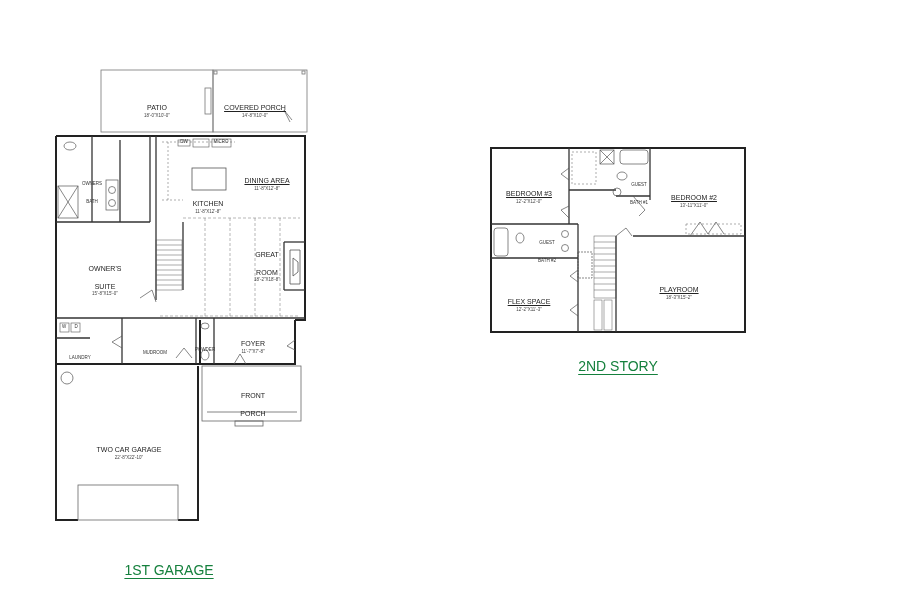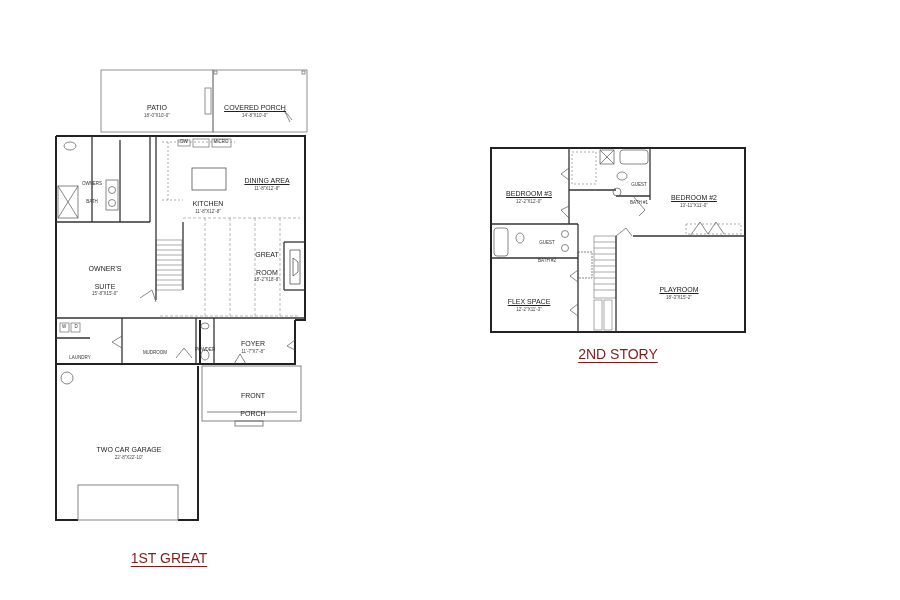--- a/index.html
+++ b/index.html
@@ -3,21 +3,21 @@
 <meta charset="utf-8">
 <style>
   html,body{margin:0;padding:0;background:#ffffff;}
   body{width:900px;height:600px;position:relative;overflow:hidden;font-family:"Liberation Sans",sans-serif;color:#222;}
   svg{position:absolute;left:0;top:0;}
   .lbl{position:absolute;text-align:center;transform:translateX(-50%);line-height:1.1;white-space:nowrap;}
   .room-name{font-size:7px;color:#222;}
   .room-name.u{text-decoration:underline;}
   .room-dim{font-size:4.5px;color:#444;display:block;}
   .small{font-size:4.5px;color:#333;}
-  .story{position:absolute;font-size:14px;color:#7f1d1d;text-decoration:underline;text-underline-offset:3px;transform:translateX(-50%);white-space:nowrap;}
+  .story{position:absolute;font-size:14px;color:#15803d;text-decoration:underline;text-underline-offset:3px;transform:translateX(-50%);white-space:nowrap;margin-top:12px;}
 </style>
 </head>
 <body>
 
 <svg width="900" height="600" viewBox="0 0 900 600">
   <g fill="none" stroke="#333" stroke-width="1">
 
     <g stroke="#777" stroke-width="0.8">
       <rect x="101" y="70" width="112" height="62"></rect>
       <rect x="213" y="70" width="94" height="62"></rect>
@@ -228,21 +228,21 @@
 </div>
 <div class="lbl" style="left:129px;top:438px;">
   <span class="room-name">TWO CAR GARAGE</span>
   <span class="room-dim">22'-8"X22'-10"</span>
 </div>
 <div class="lbl small" style="left:184px;top:140px;">DW</div>
 <div class="lbl small" style="left:221px;top:140px;">MICRO</div>
 <div class="lbl small" style="left:64px;top:325px;">W</div>
 <div class="lbl small" style="left:76px;top:325px;">D</div>
 
-<div class="story" style="left:169px;top:550px;">1ST GREAT</div>
+<div class="story" style="left:169px;top:550px;">1ST GARAGE</div>
 
 <div class="lbl" style="left:529px;top:182px;">
   <span class="room-name u">BEDROOM #3</span>
   <span class="room-dim">12'-2"X12'-0"</span>
 </div>
 <div class="lbl" style="left:639px;top:172px;width:22px;white-space:normal;">
   <span class="small">GUEST BATH #1</span>
 </div>
 <div class="lbl" style="left:694px;top:186px;">
   <span class="room-name u">BEDROOM #2</span>

